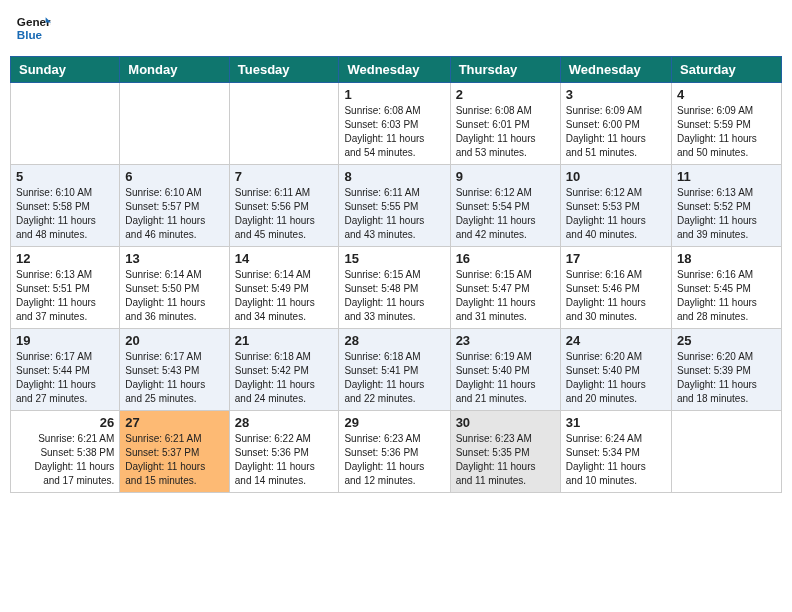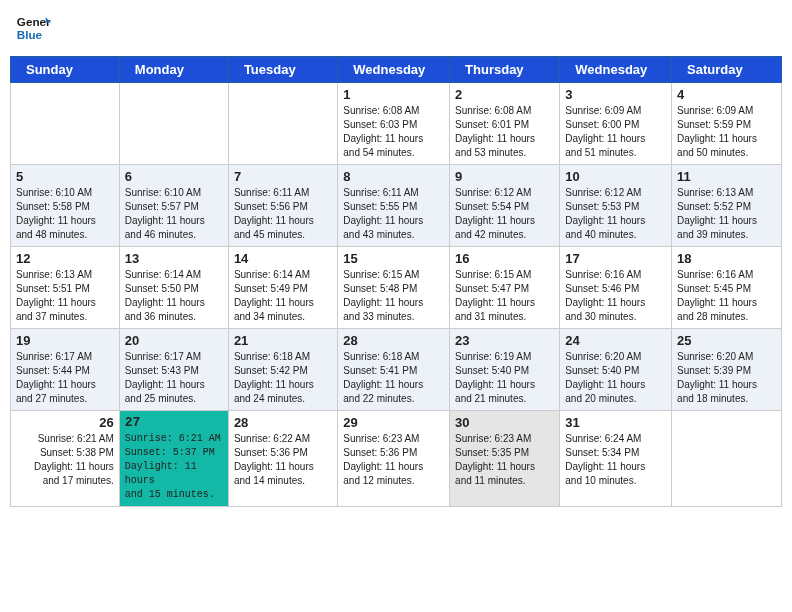--- a/index.html
+++ b/index.html
@@ -37,26 +37,26 @@
     .location {
       font-size: 16px;
       color: #444;
     }
     .calendar {
       width: 100%;
       border-collapse: collapse;
       border: 1px solid #ccc;
     }
     .calendar th {
-      background-color: #1d4ed8;
+      background-color: #0f766e;
       color: #fff;
       font-size: 13px;
       font-weight: bold;
       text-align: left;
-      padding: 5px 15px;
+      padding: 5px 8px;
       border: 1px solid #2060a0;
     }
     .calendar td {
       vertical-align: top;
       width: 113px;
       min-height: 80px;
       padding: 4px 5px;
       border: 1px solid #ccc;
       font-size: 10.5px;
       color: #222;
@@ -304,21 +304,21 @@
         </td>
       </tr>
       <tr>
         <td style="background: rgb(255, 255, 255); text-align: right;">
           <span class="day-num">26</span>
           <div class="day-info" style="white-space: pre-line;">Sunrise: 6:21 AM
 Sunset: 5:38 PM
 Daylight: 11 hours
 and 17 minutes.</div>
         </td>
-        <td style="background: #14b8a6; font-family: Liberation Mono, monospace;">
+        <td style="background: #fdba74;">
           <span class="day-num">27</span>
           <div class="day-info" style="white-space: pre-line;">Sunrise: 6:21 AM
 Sunset: 5:37 PM
 Daylight: 11 hours
 and 15 minutes.</div>
         </td>
         <td style="background: rgb(255, 255, 255);">
           <span class="day-num">28</span>
           <div class="day-info" style="white-space: pre-line;">Sunrise: 6:22 AM
 Sunset: 5:36 PM

